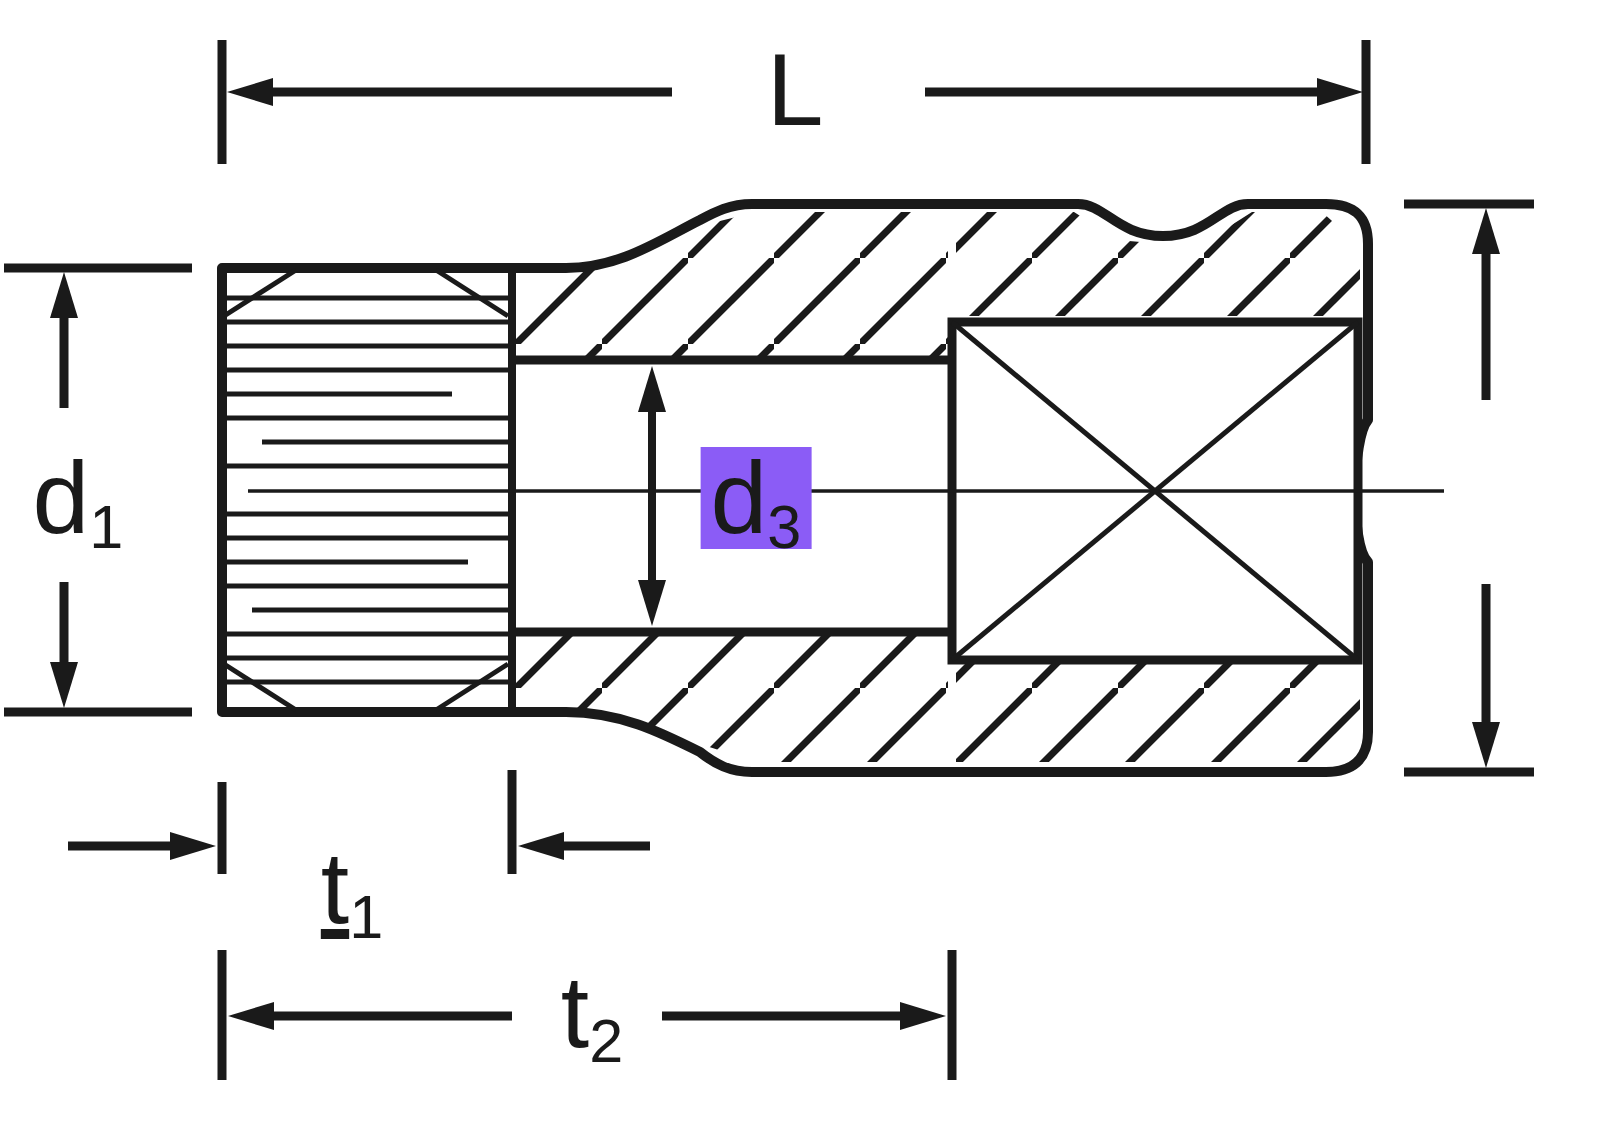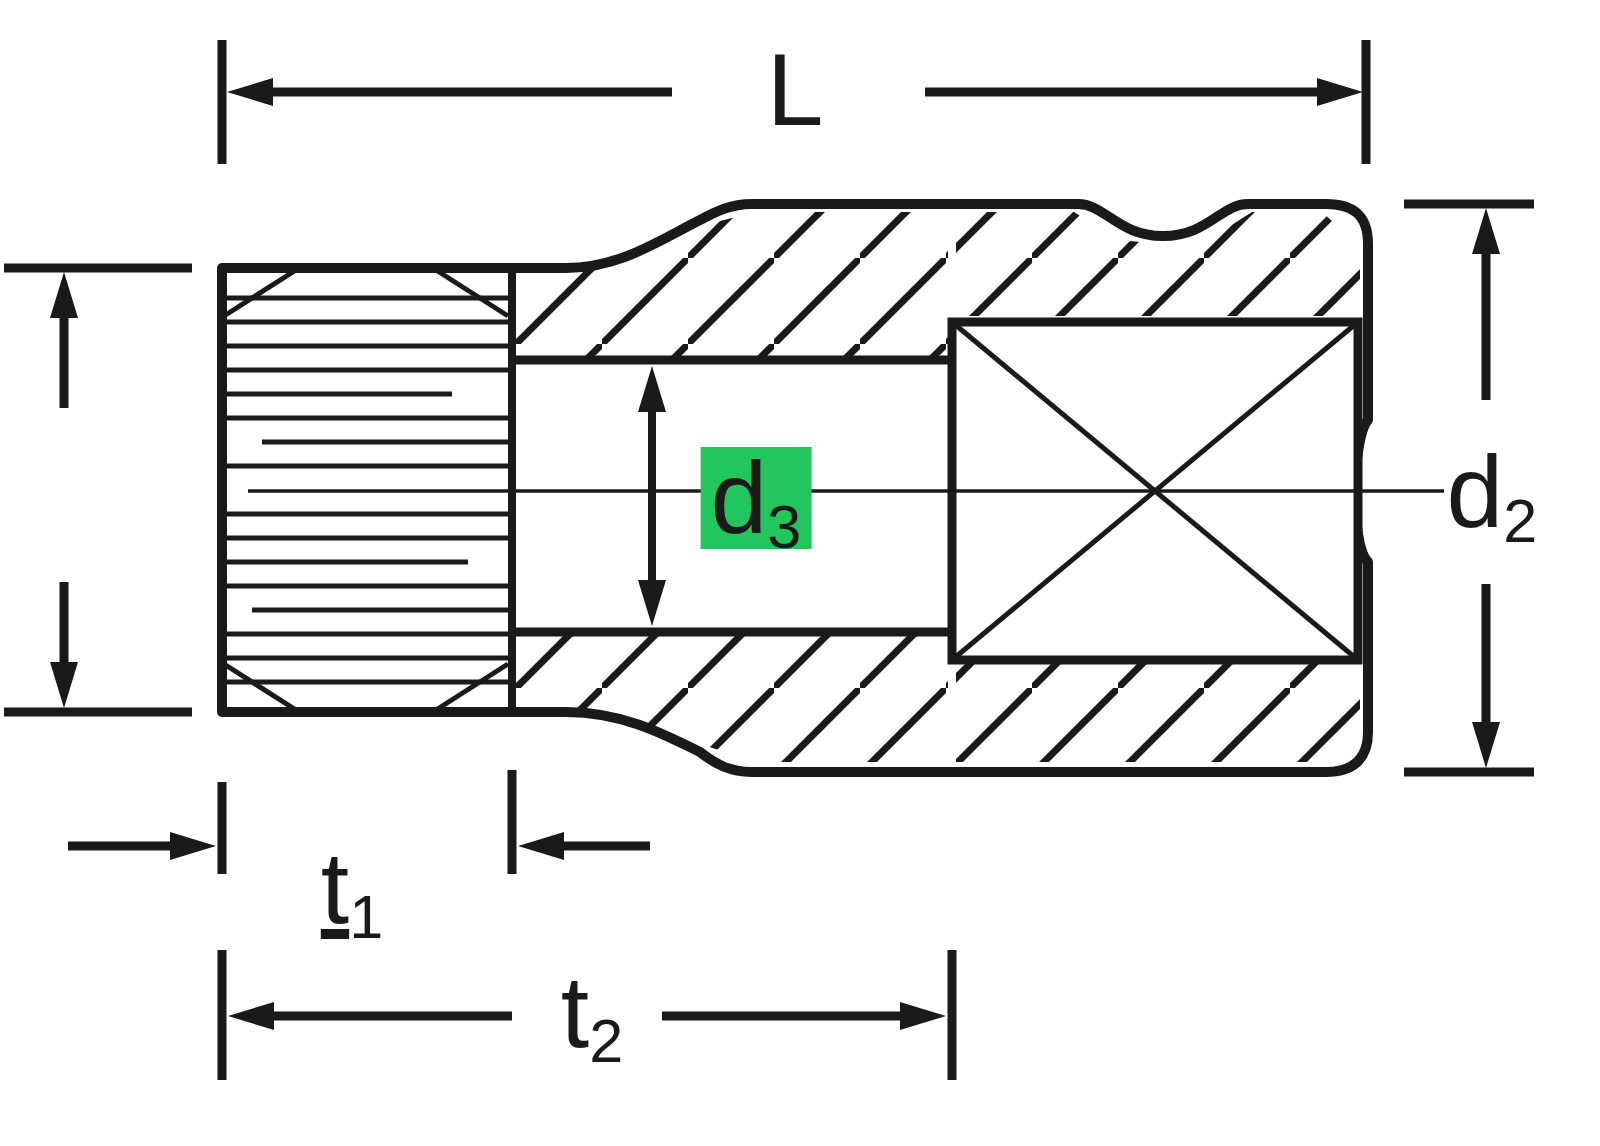--- a/index.html
+++ b/index.html
@@ -28,21 +28,21 @@
     line-height: 1;
     white-space: nowrap;
     letter-spacing: 0;
   }
   .dim-label .sub {
     font-size: 0.6em;
     position: relative;
     top: 0.24em;
   }
   .label-bg {
-    background: #22c55e;
+    background: #8b5cf6;
     padding: 0 10px;
   }
 </style>
 </head>
 <body>
 
 <div class="canvas">
 
   <svg width="1600" height="1146" viewBox="0 0 1600 1146">
     <defs>
@@ -165,28 +165,28 @@
       <line x1="662" y1="1016" x2="904" y2="1016" stroke-width="9"></line>
       <polygon points="228,1016 274,1002 274,1030" stroke="none"></polygon>
       <polygon points="946,1016 900,1002 900,1030" stroke="none"></polygon>
     </g>
   </svg>
 
   <div class="dim-label" style="left:795px; top:90px;">
     <span>L</span><span class="sub"></span>
   </div>
 
+  <div class="dim-label" style="left:78px; top:498px;">
+    <span>d</span><span class="sub">1</span>
+  </div>
 
   <div class="dim-label label-bg" style="left:756px; top:498px;">
     <span>d</span><span class="sub">3</span>
   </div>
 
-  <div class="dim-label" style="left:1492px; top:492px;">
-    <span>d</span><span class="sub">2</span>
-  </div>
 
   <div class="dim-label" style="left:352px; top:888px;text-decoration:underline;">
     <span>t</span><span class="sub">1</span>
   </div>
 
   <div class="dim-label" style="left:592px; top:1012px;">
     <span>t</span><span class="sub">2</span>
   </div>
 
 </div>

